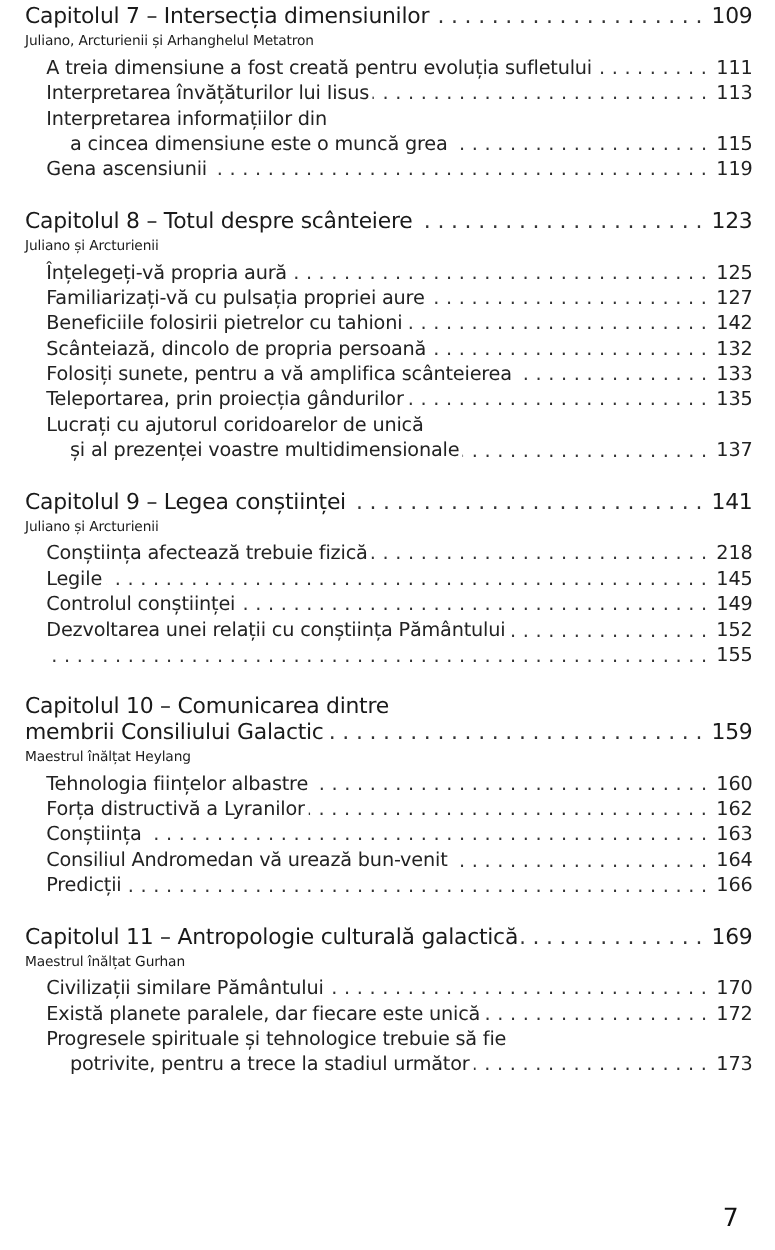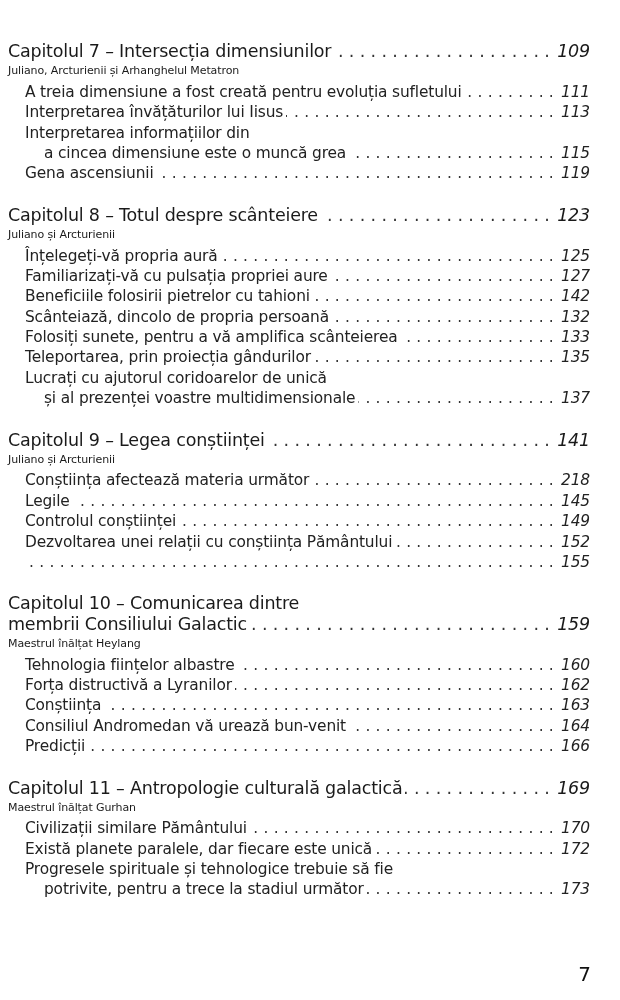--- a/index.html
+++ b/index.html
@@ -1,29 +1,29 @@
 <!DOCTYPE html>
 <html><head>
 <meta charset="utf-8">
 <style>
   html, body { margin:0; padding:0; background:#ffffff; }
   body { width:620px; height:1000px; overflow:hidden; position:relative;
          font-family:"DejaVu Sans", sans-serif; color:#1a1a1a; }
-  .toc { position:absolute; left:8px; top:3px; width:582px;margin-top:38px; }
+  .toc { position:absolute; left:20px; top:3px; width:582px; }
   .line { position:relative; height:20.4px; line-height:20.4px; white-space:nowrap; }
   .chapter { font-size:17.5px; letter-spacing:-0.2px; }
   .gap { height:21px; }
   .subtitle { font-size:11px; letter-spacing:-0.1px; }
   .entry { font-size:15.4px; padding-left:17px; color:#222; letter-spacing:-0.15px; }
   .entry.cont { padding-left:36px; }
   .leader { display:flex; align-items:baseline; }
   .leader .txt { flex:0 0 auto; padding-right:3px; }
   .leader .dots { flex:1 1 auto; overflow:hidden; white-space:nowrap;
                   letter-spacing:5.3px; color:#333; text-align:right; direction:rtl; }
-  .leader .pg { flex:0 0 auto; padding-left:2px;font-style:italic; }
+  .leader .pg { flex:0 0 auto; padding-left:2px; }
   .folio { position:absolute; right:29px; top:962px; font-size:20px; color:#111; }
 </style>
 </head>
 <body>
 
 <div class="toc" id="toc">
     <div class="line leader chapter">
       <span class="txt">Capitolul 7 – Intersecția dimensiunilor</span>
       <span class="dots">........................................................................................................................</span>
       <span class="pg">109</span>
@@ -94,21 +94,21 @@
       <span class="pg">137</span>
     </div>
     <div class="gap"></div>
     <div class="line leader chapter">
       <span class="txt">Capitolul 9 – Legea conștiinței</span>
       <span class="dots">........................................................................................................................</span>
       <span class="pg">141</span>
     </div>
     <div class="line subtitle">Juliano și Arcturienii</div>
     <div class="line leader entry">
-      <span class="txt">Conștiința afectează materia următor</span>
+      <span class="txt">Conștiința afectează trebuie fizică</span>
       <span class="dots">........................................................................................................................</span>
       <span class="pg">218</span>
     </div>
     <div class="line leader entry">
       <span class="txt">Legile</span>
       <span class="dots">........................................................................................................................</span>
       <span class="pg">145</span>
     </div>
     <div class="line leader entry">
       <span class="txt">Controlul conștiinței</span>

